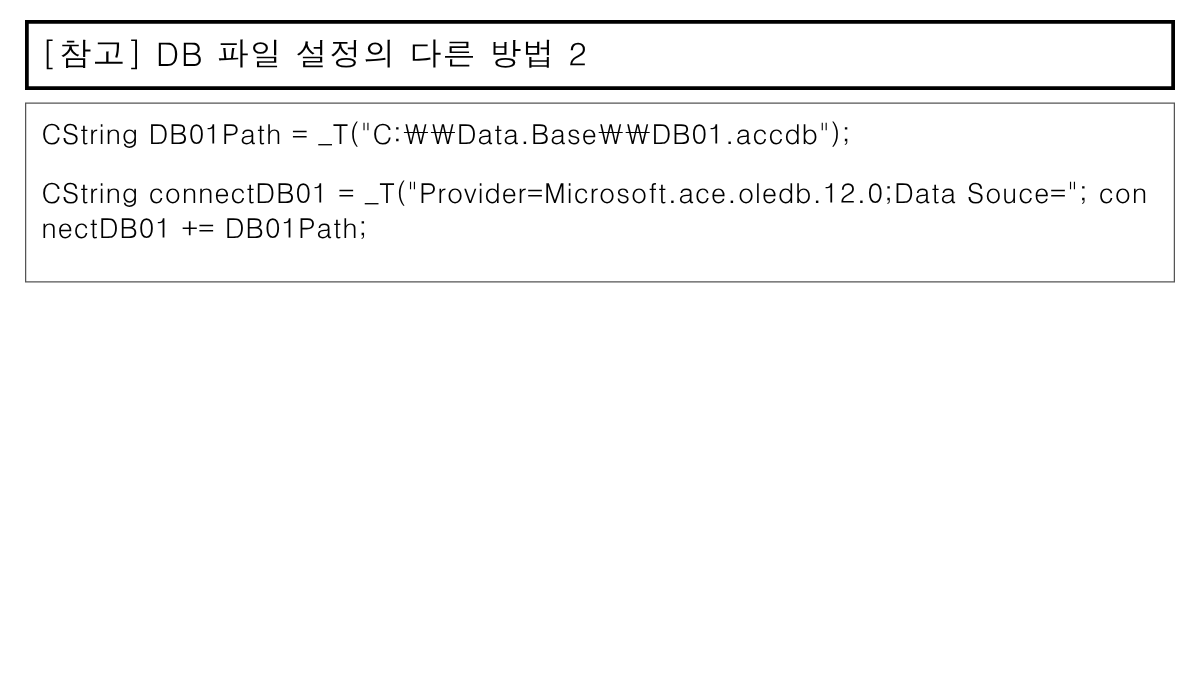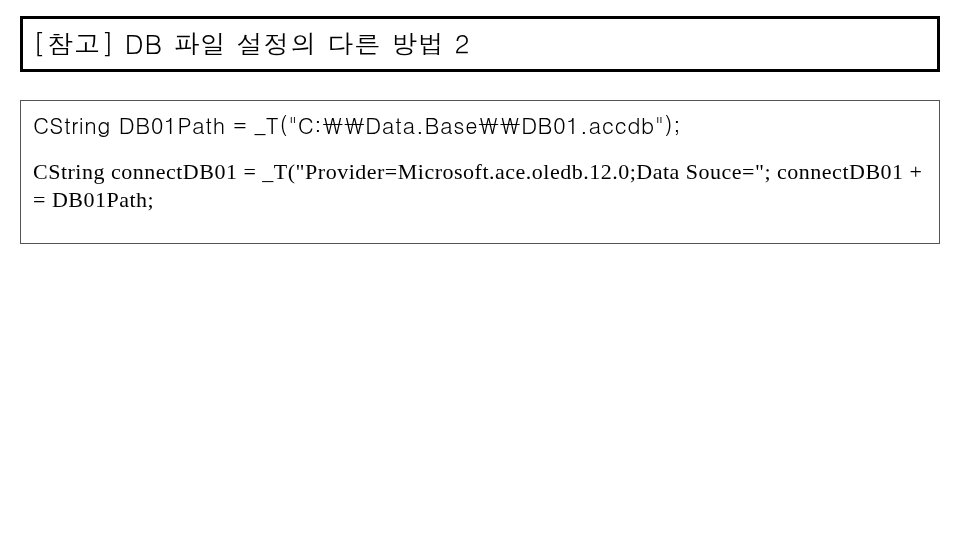--- a/index.html
+++ b/index.html
@@ -12,21 +12,21 @@
   }
   .page {
     box-sizing: border-box;
     width: 960px;
     height: 540px;
     padding: 16px 20px;
   }
   .title-box {
     border: 3px solid #000;
     padding: 6px 10px 8px 10px;
-    margin-bottom: 28px;
+    margin-bottom: 10px;
   }
   .title-text {
     font-size: 26px;
     font-family: "Dotum", "Malgun Gothic", monospace;
     letter-spacing: 1px;
     color: #000;
     white-space: pre;
   }
   .code-box {
     border: 1px solid #555;
@@ -37,21 +37,20 @@
     font-size: 22px;
     color: #000;
     line-height: 1.3;
     letter-spacing: 0.5px;
     margin-bottom: 18px;
     white-space: pre-wrap;
     word-break: break-all;
   }
   .code-line:last-child {
     margin-bottom: 16px;
-    font-family: Liberation Serif, serif;
   }
 </style>
 </head>
 <body>
 
 <div class="page">
 
   <div class="title-box">
     <div class="title-text">[참고] DB 파일 설정의 다른 방법 2</div>
   </div>

